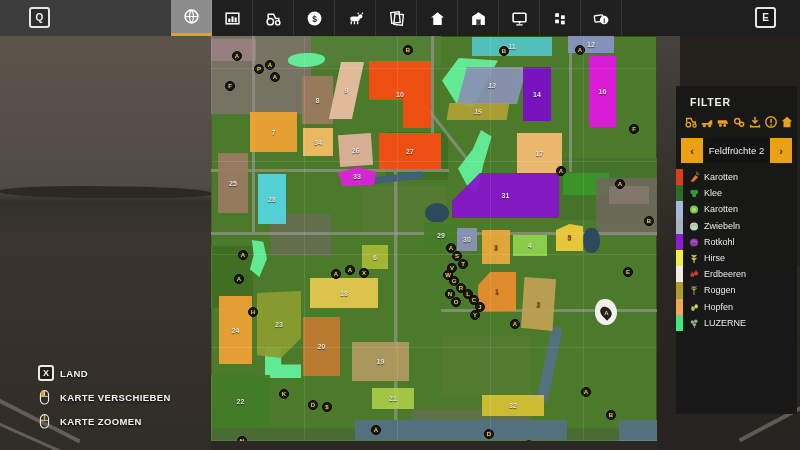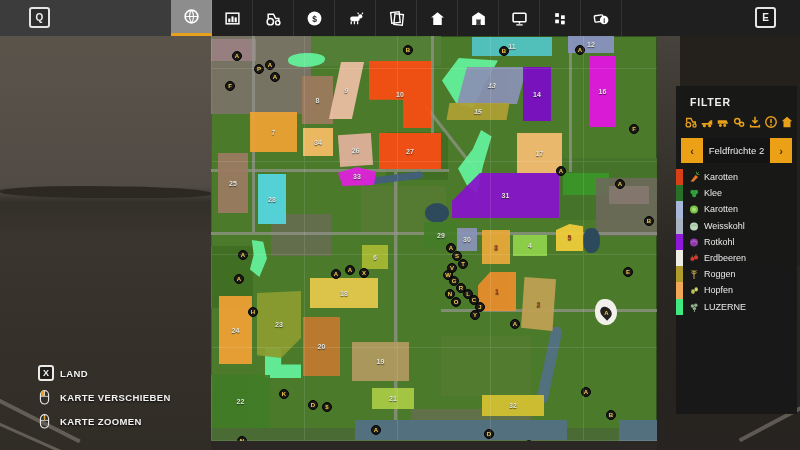--- a/index.html
+++ b/index.html
@@ -485,31 +485,40 @@
           <span class="fl-label">Karotten</span>
         </div>
         <div class="fl-row">
           <div class="fl-swatch" style="background: rgb(168, 180, 192);"></div>
           <div class="fl-ico">
             <svg width="12" height="12" viewBox="0 0 12 12">
               <circle cx="6" cy="6.5" r="4" fill="#bcd7bb"></circle>
               <path d="M3 6.5c2-2 4-2 6 0" stroke="#8fae8e" fill="none"></path>
             </svg>
           </div>
-          <span class="fl-label">Weisskohl</span>
+          <span class="fl-label">Zwiebeln</span>
         </div>
         <div class="fl-row">
           <div class="fl-swatch" style="background: rgb(144, 24, 216);"></div>
           <div class="fl-ico">
             <svg width="12" height="12" viewBox="0 0 12 12">
               <circle cx="6" cy="6.5" r="4" fill="#8e3aa8"></circle>
               <path d="M3 6.5c2-2 4-2 6 0" stroke="#c07ad0" fill="none"></path>
             </svg>
           </div>
           <span class="fl-label">Rotkohl</span>
+        </div>
+        <div class="fl-row">
+          <div class="fl-swatch" style="background: rgb(240, 238, 74);"></div>
+          <div class="fl-ico">
+            <svg width="12" height="12" viewBox="0 0 12 12">
+              <path d="M6 11V3M6 5L3.6 3M6 5l2.4-2M6 8L3.6 6M6 8l2.4-2" stroke="#cfcf4a" stroke-width="1.1" fill="none"></path>
+            </svg>
+          </div>
+          <span class="fl-label">Hirse</span>
         </div>
         <div class="fl-row">
           <div class="fl-swatch" style="background: rgb(238, 238, 230);"></div>
           <div class="fl-ico">
             <svg width="12" height="12" viewBox="0 0 12 12">
               <circle cx="4.4" cy="7" r="2.1" fill="#d6372f"></circle>
               <circle cx="8" cy="5.4" r="2.1" fill="#d6372f"></circle>
               <path d="M4.4 5V3.6M8 3.4V2" stroke="#3f7d2b"></path>
             </svg>
           </div>

